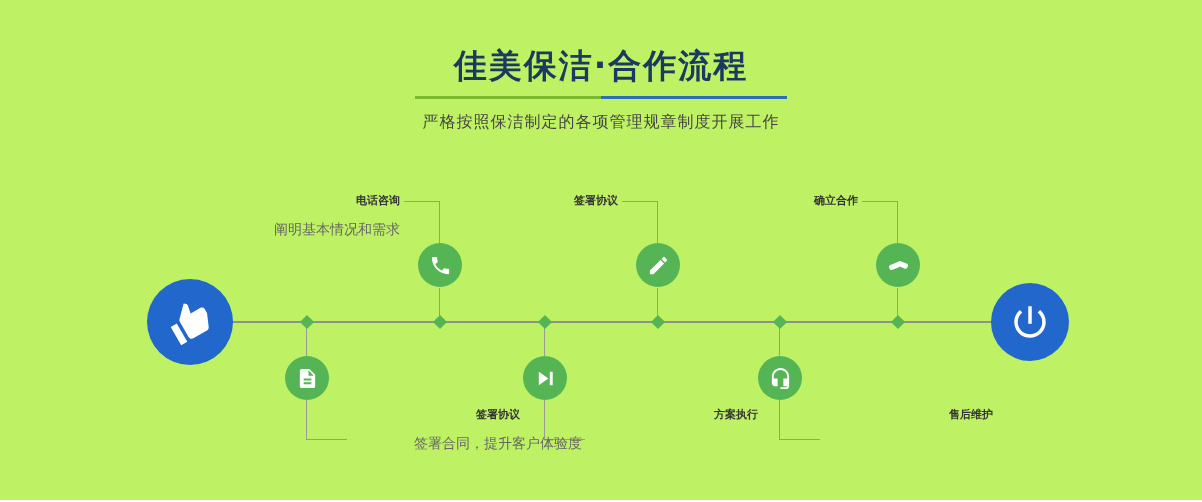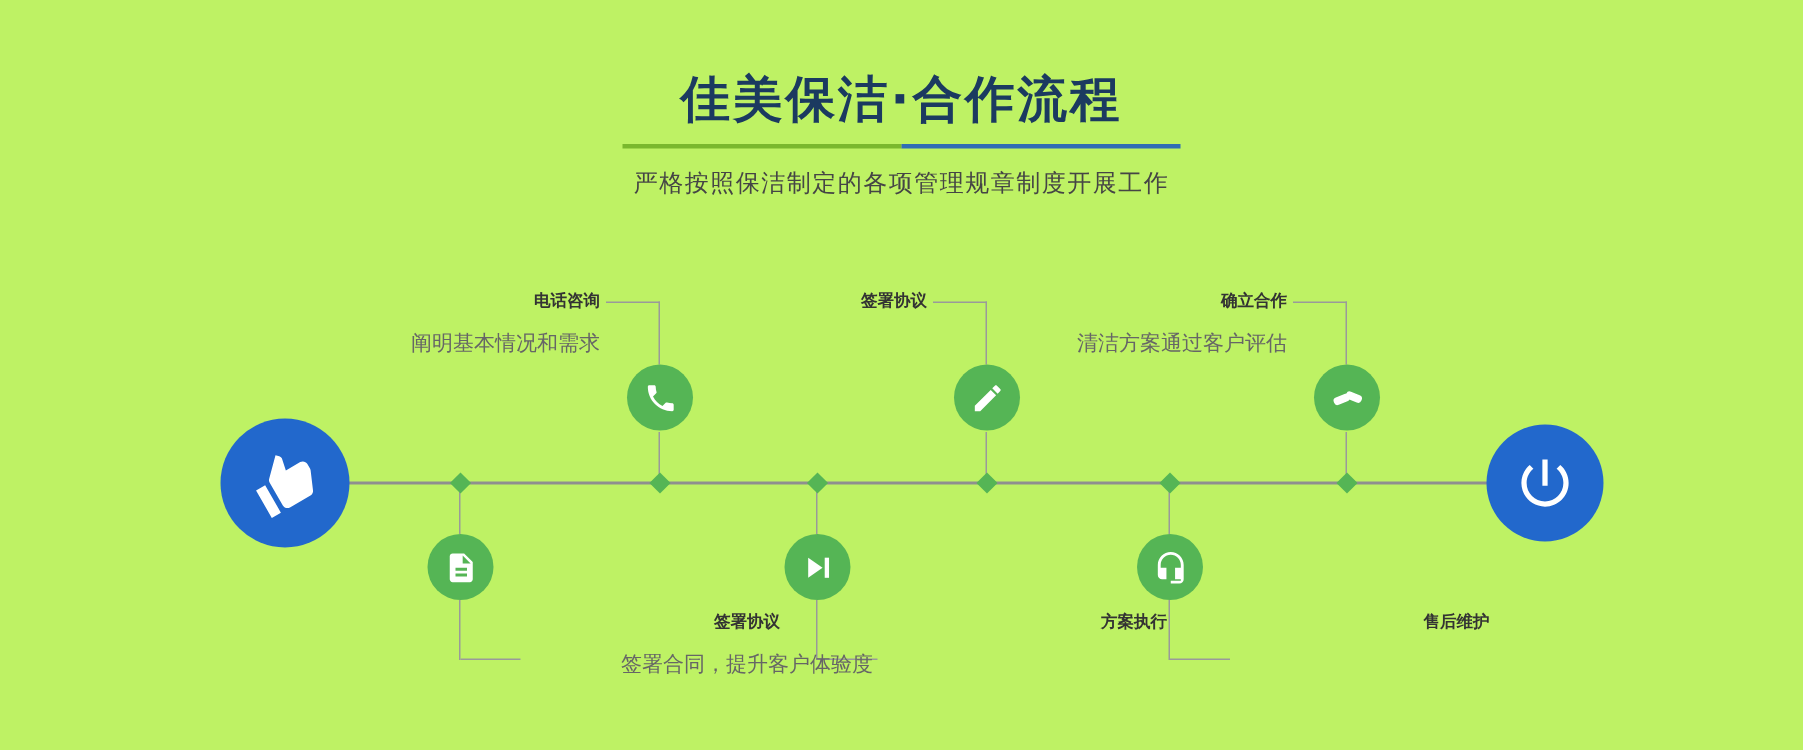--- a/index.html
+++ b/index.html
@@ -58,21 +58,21 @@
   .bh1 { left: 307px; top: 439px; width: 40px; height: 1px; }
   .bh2 { left: 545px; top: 439px; width: 40px; height: 1px; }
   .bh3 { left: 780px; top: 439px; width: 40px; height: 1px; }
 
   .label { position: absolute; }
   .label .step-title { font-size: 11px; font-weight: bold; color: #333333; line-height: 22px; }
   .label .step-desc  { font-size: 14px; color: #666666; line-height: 20px; margin-top: 7px; }
   .label.top { width: 240px; text-align: right; top: 190px; }
   .tl1 { left: 160px; } .tl2 { left: 378px; } .tl3 { left: 618px; }
   .label.bottom { width: 290px; text-align: center; top: 404px; }
-  .bl1 { left: 353px; } .bl2 { left: 591px; margin-left: 20px; } .bl3 { left: 826px; }
+  .bl1 { left: 353px; } .bl2 { left: 591px; } .bl3 { left: 826px; }
 </style>
 </head>
 <body>
 
 <div class="stage">
 
   <h1 class="title">佳美保洁·合作流程</h1>
   <div class="divider">
     <span class="div-green"></span>
     <span class="div-blue"></span>
@@ -154,21 +154,20 @@
 
   <div class="label top tl1">
     <div class="step-title">电话咨询</div>
     <div class="step-desc">阐明基本情况和需求</div>
   </div>
   <div class="label top tl2">
     <div class="step-title">签署协议</div>
   </div>
   <div class="label top tl3">
     <div class="step-title">确立合作</div>
-    <div class="step-desc">清洁方案通过客户评估</div>
   </div>
 
   <div class="label bottom bl1">
     <div class="step-title">签署协议</div>
     <div class="step-desc">签署合同，提升客户体验度</div>
   </div>
   <div class="label bottom bl2">
     <div class="step-title">方案执行</div>
   </div>
   <div class="label bottom bl3">

